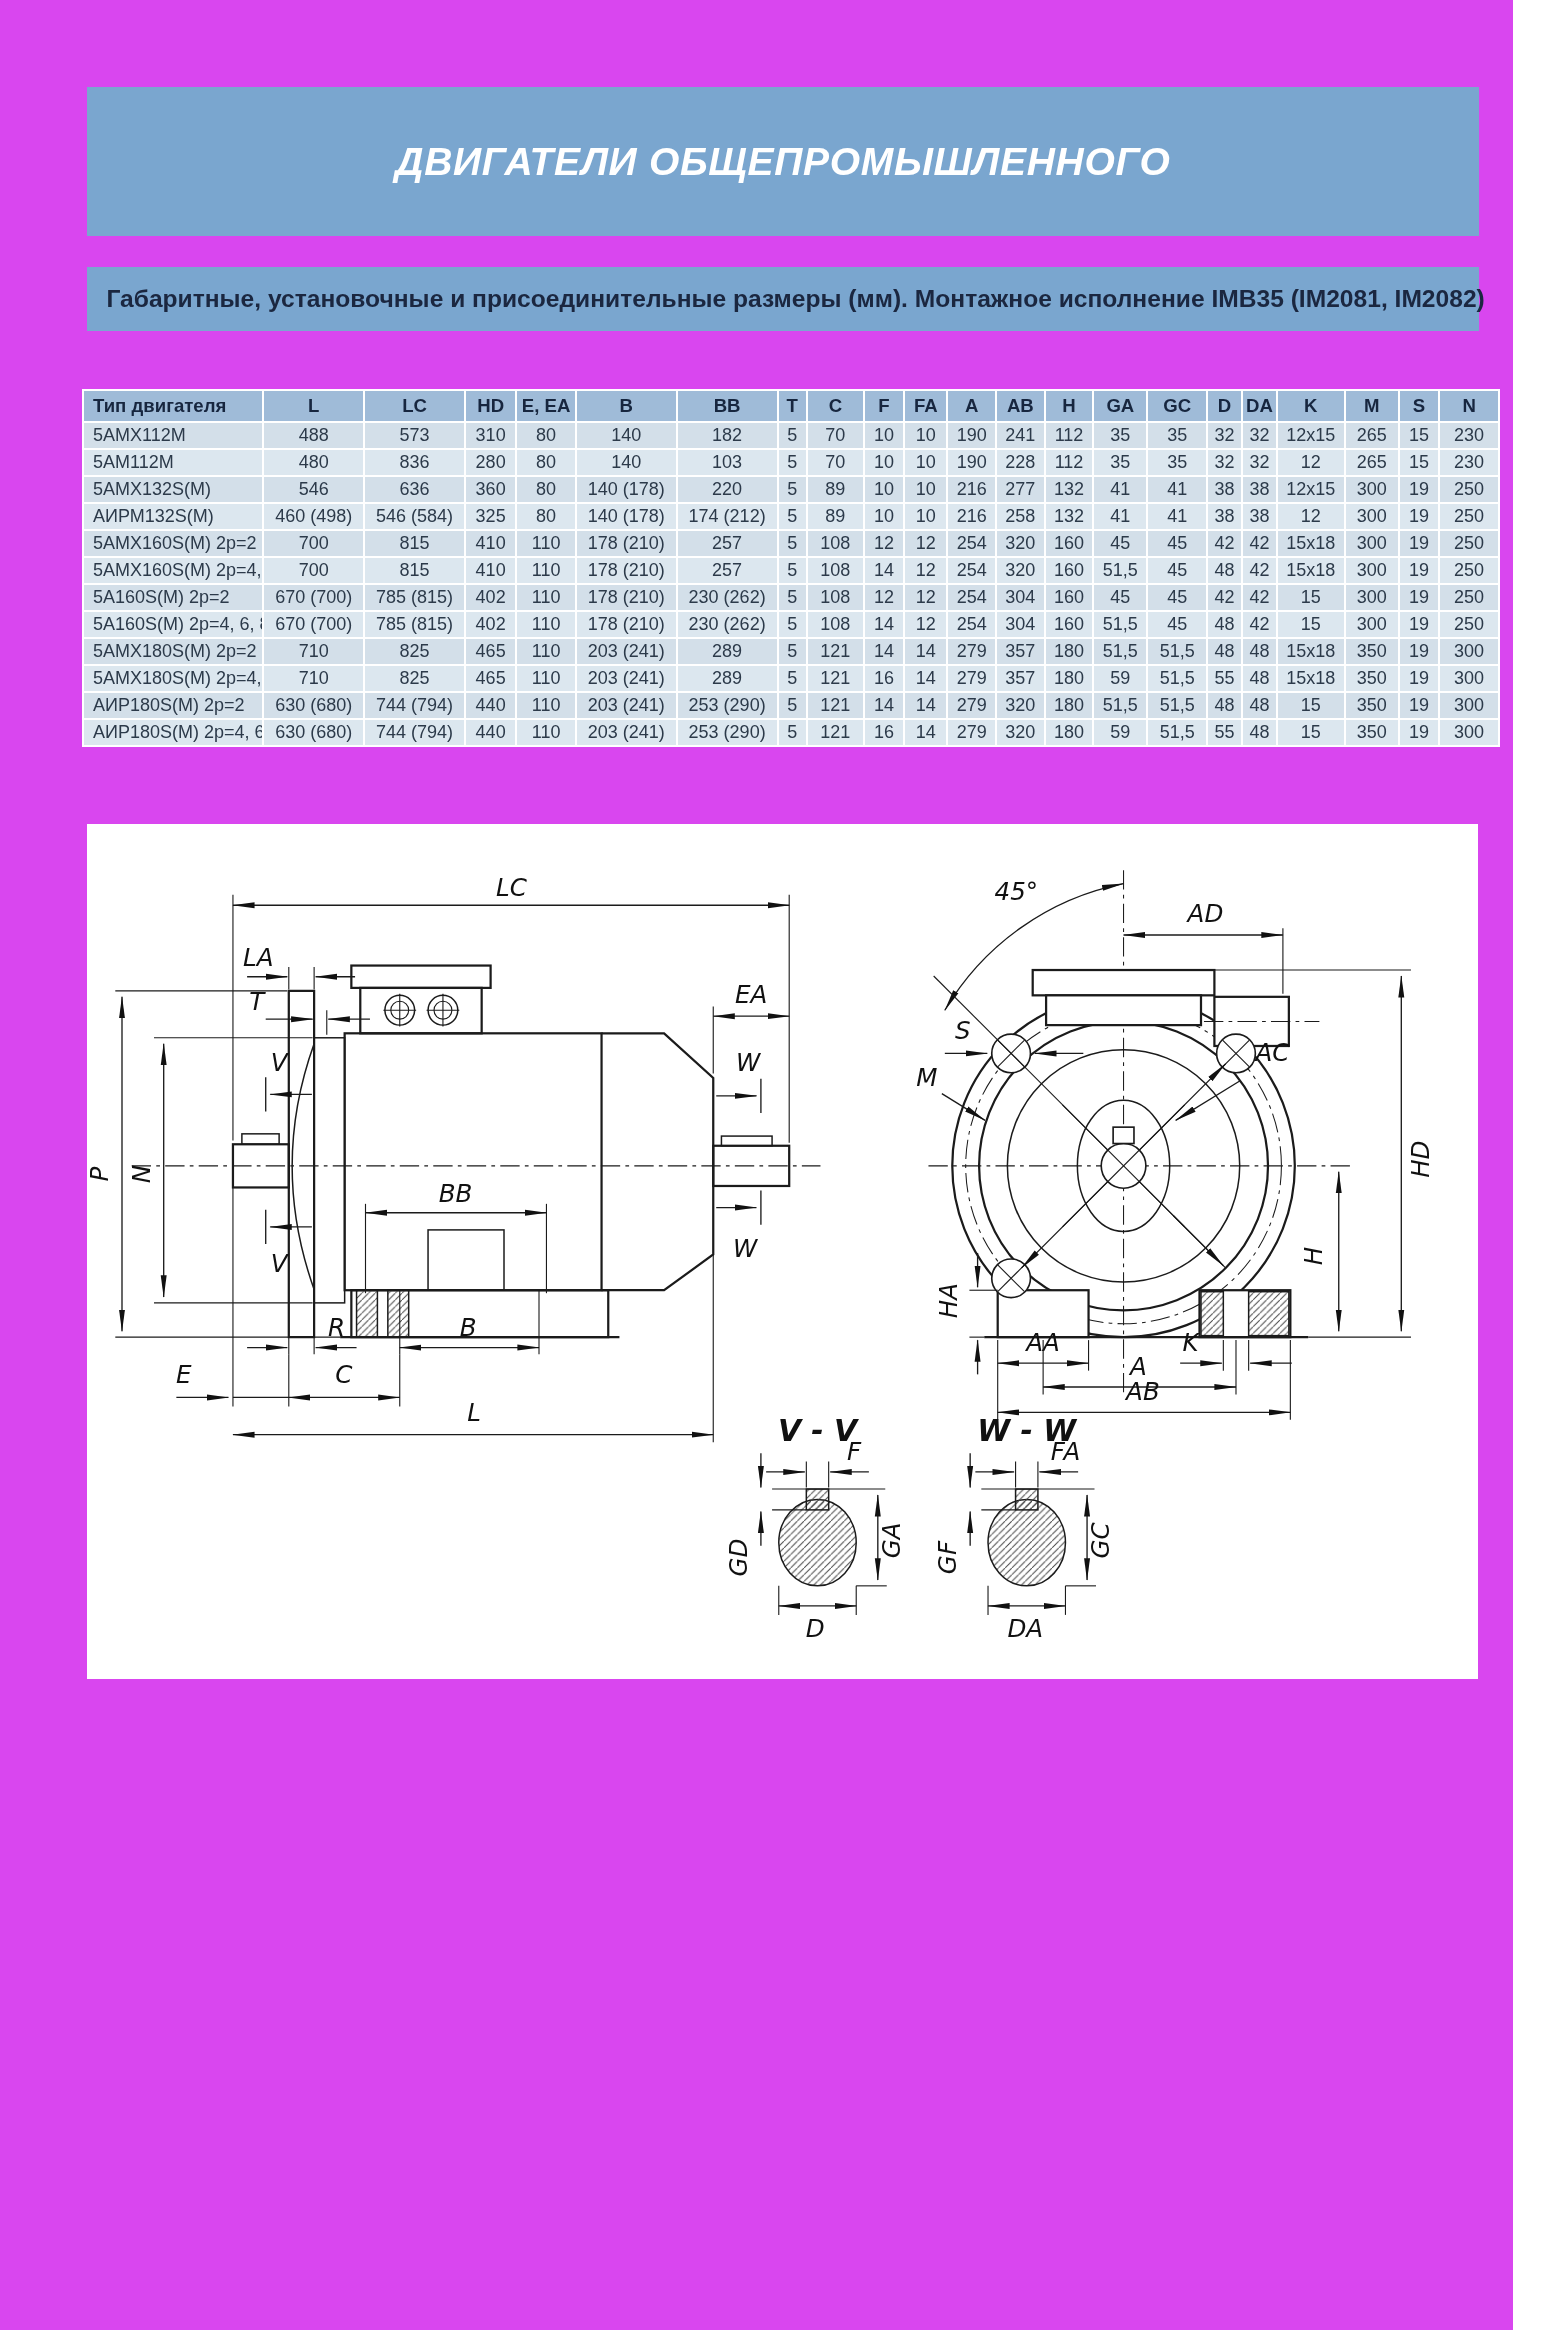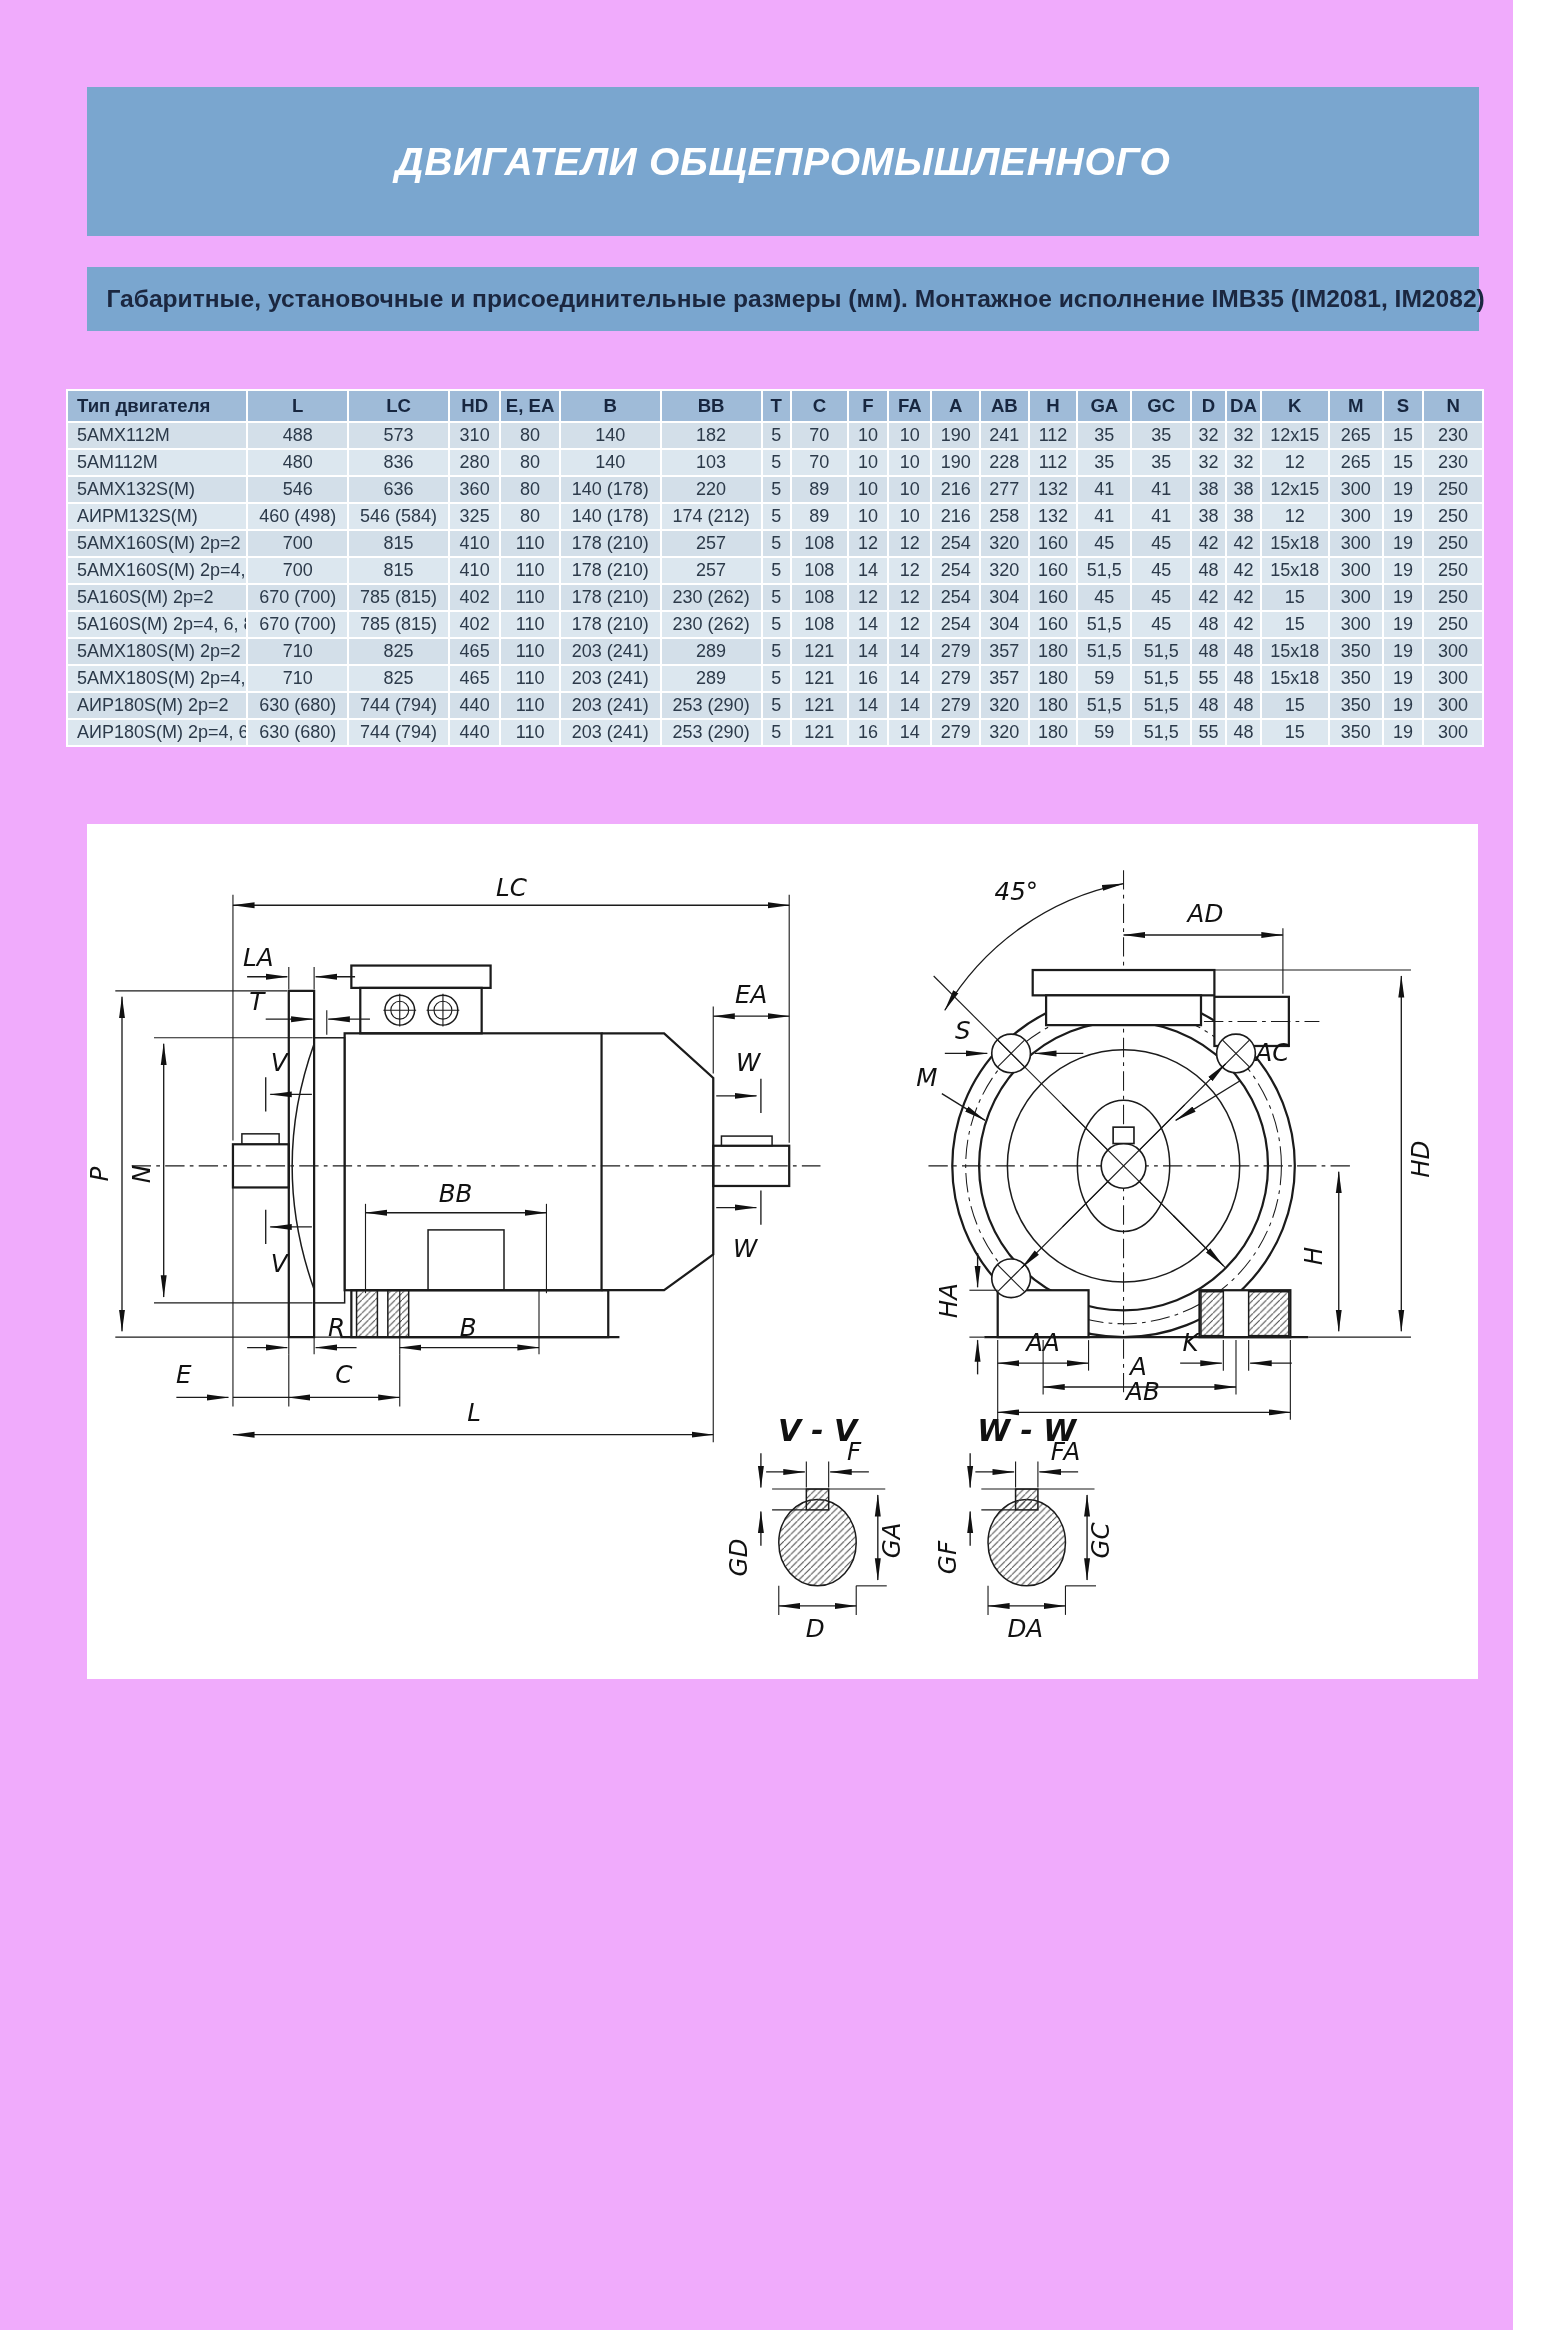--- a/index.html
+++ b/index.html
@@ -1,21 +1,21 @@
 <!DOCTYPE html>
 <html style="font-size:12px"><head>
 <meta charset="utf-8">
 <style>
   html,body{margin:0;padding:0;}
-  .page{position:relative;width:1513px;height:2330px;background:#f0abfc;font-family:"Liberation Sans",sans-serif;overflow:hidden;}
+  .page{position:relative;width:1513px;height:2330px;background:#d946ef;font-family:"Liberation Sans",sans-serif;overflow:hidden;}
   .banner{position:absolute;left:87px;top:87px;width:1392px;height:149px;background:#7aa6cf;display:flex;flex-direction:column;justify-content:center;align-items:center;}
   .banner .t{color:#ffffff;font-size:39px;font-weight:bold;font-style:italic;letter-spacing:0.7px;line-height:48px;white-space:nowrap;}
   .subbar{position:absolute;left:87px;top:267px;width:1392px;height:64px;background:#7aa6cf;display:flex;align-items:center;}
   .subbar .t{color:#1b2740;font-size:24.6px;font-weight:bold;padding-left:19.4px;white-space:nowrap;}
-  .tblwrap{position:absolute;left:66px;top:389px;width:1418px;}
+  .tblwrap{position:absolute;left:82px;top:389px;width:1418px;}
   table{width:100%;border-collapse:separate;border-spacing:2.2px;background:#ffffff;table-layout:fixed;}
   th{background:#9fbbd8;color:#17263f;font-size:18.6px;font-weight:bold;height:30px;text-align:center;padding:0;overflow:hidden;white-space:nowrap;}
   td{background:#d3dfe9;color:#2c3a4a;font-size:18px;height:25px;text-align:center;padding:0;overflow:hidden;white-space:nowrap;}
   tbody tr:nth-child(even) td{background:#dce7ef;}
   th.first,td.first{text-align:left;padding-left:9px;}
   col:nth-child(1){width:13%}col:nth-child(2){width:7.2%}col:nth-child(3){width:7.2%}
   col:nth-child(4){width:3.6%}col:nth-child(5){width:4.2%}col:nth-child(6){width:7.2%}
   col:nth-child(7){width:7.2%}col:nth-child(8){width:2%}col:nth-child(9){width:4%}
   col:nth-child(10){width:2.8%}col:nth-child(11){width:3%}col:nth-child(12){width:3.4%}
   col:nth-child(13){width:3.4%}col:nth-child(14){width:3.4%}col:nth-child(15){width:3.8%}

